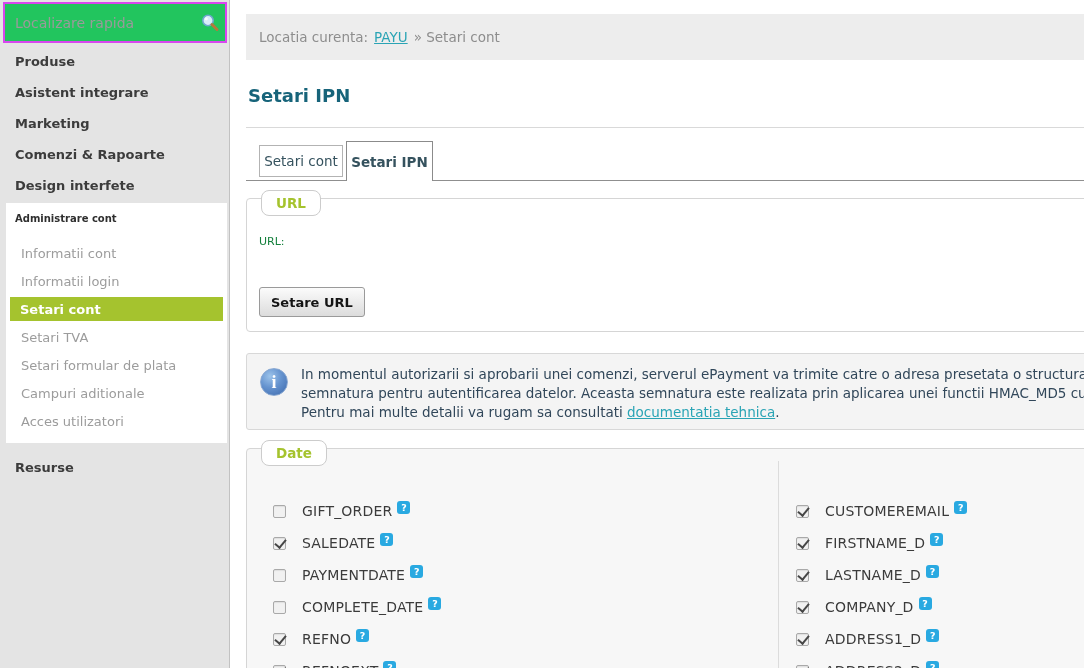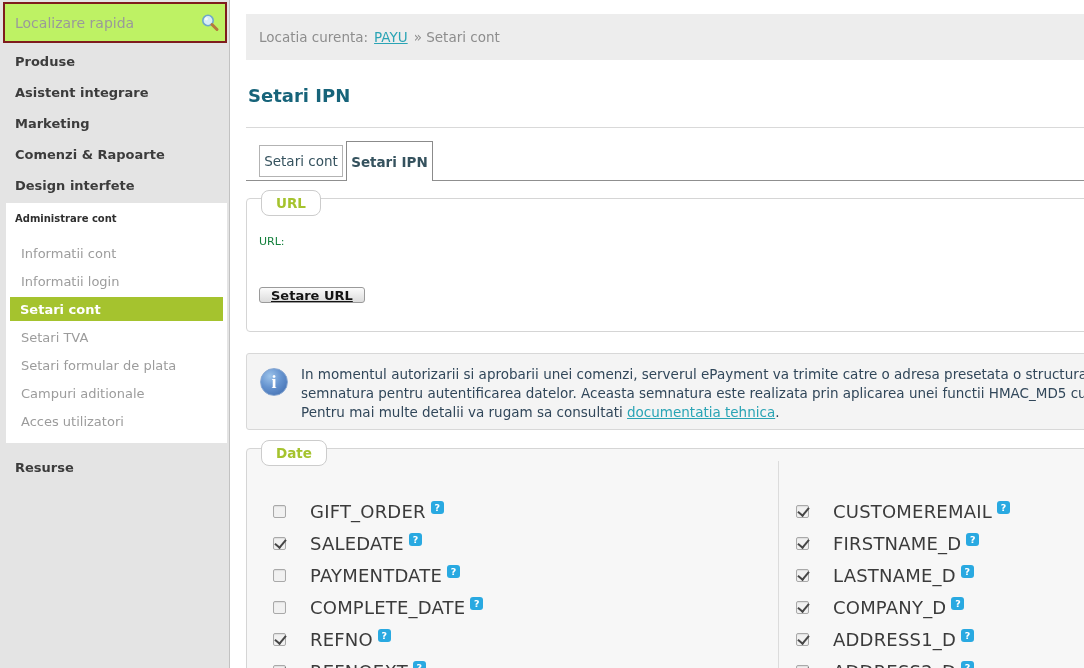--- a/index.html
+++ b/index.html
@@ -8,21 +8,21 @@
     font-family:"DejaVu Sans","Liberation Sans",sans-serif;
     background:#fff;font-size:13px;
   }
   
   .sidebar{
     position:absolute;left:0;top:0;width:230px;height:668px;
     background:#e4e4e4;border-right:1px solid #c2c2c2;box-sizing:border-box;
   }
   .searchbox{
     position:absolute;left:3px;top:2px;width:224px;height:41px;
-    background:#bef264;border:2px solid #7f1d1d;box-sizing:border-box;
+    background:#22c55e;border:2px solid #d946ef;box-sizing:border-box;
     display:flex;align-items:center;
   }
   .searchbox input{
     flex:1;border:none;outline:none;background:transparent;
     font-family:inherit;font-size:14px;color:#444;padding:0 4px 0 10px;min-width:0;
   }
   .searchbox input::placeholder{color:#9a9a9a;}
   .search-ico{width:22px;height:22px;margin-right:4px;flex:0 0 auto;cursor:pointer;}
   .nav-top{position:absolute;left:0;top:46px;width:229px;}
   .nav-item{
@@ -90,24 +90,24 @@
     font-size:13.5px;font-weight:700;color:#a5c32e;box-sizing:border-box;
   }
   .fs-url{top:198px;height:134px;}
   .url-label{position:absolute;left:12px;top:36px;font-size:11px;color:#15803d;}
   .url-input{
     position:absolute;left:12px;top:54px;width:577px;height:19px;box-sizing:border-box;
     border:1px solid #dd9e82;background:#fff;font-family:inherit;font-size:11.5px;
     color:#1c1c1c;padding:1px 4px;outline:none;
   }
   .btn{
-    position:absolute;left:12px;top:88px;height:16px;padding:0 11px;
+    position:absolute;left:12px;top:88px;height:30px;padding:0 11px;
     border:1px solid #9a9a9a;border-radius:3px;
     background:linear-gradient(#fbfbfb,#dcdcdc);
-    font-family:inherit;font-size:13px;font-weight:700;color:#141414;cursor:pointer;text-decoration:underline;
+    font-family:inherit;font-size:13px;font-weight:700;color:#141414;cursor:pointer;
   }
   
   .infobox{
     position:absolute;left:15px;top:353px;width:1010px;height:77px;box-sizing:border-box;
     background:#f4f4f4;border:1px solid #d8d8d8;border-radius:3px;
   }
   .info-ico{
     position:absolute;left:13px;top:14px;width:28px;height:28px;border-radius:50%;
     background:radial-gradient(circle at 35% 28%, #9cc3ea 0%, #6593cf 45%, #3c68ab 100%);
     border:1px solid #89a8d2;box-sizing:border-box;
@@ -135,21 +135,21 @@
     width:13px;height:13px;box-sizing:border-box;position:relative;
     background:#f1f1f1;border:1px solid #a9a9a9;border-radius:2px;flex:0 0 auto;
     box-shadow:inset 0 1px 1px rgba(0,0,0,0.08);
   }
   .cb.checked::after{
     content:"";position:absolute;left:3px;top:-1px;width:5px;height:9px;
     border-right:2px solid #464646;border-bottom:2px solid #464646;
     transform:rotate(40deg);
   }
   .cb-label{
-    margin-left:24px;font-size:18px;color:#3b3b3b;letter-spacing:0.2px;
+    margin-left:16px;font-size:14px;color:#3b3b3b;letter-spacing:0.2px;
   }
   .help{
     margin-left:5px;width:13px;height:13px;border-radius:3px;background:#29a9e1;
     color:#fff;font-size:9.5px;font-weight:700;line-height:13px;text-align:center;
     transform:translateY(-4px);cursor:pointer;flex:0 0 auto;
   }
 </style>
 </head>
 <body>
 

